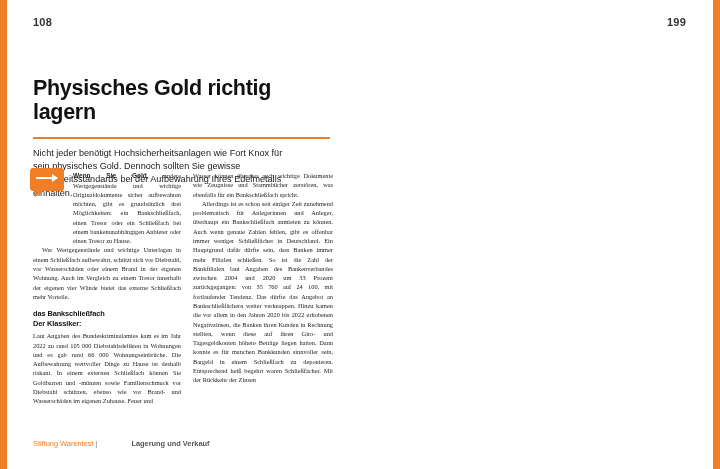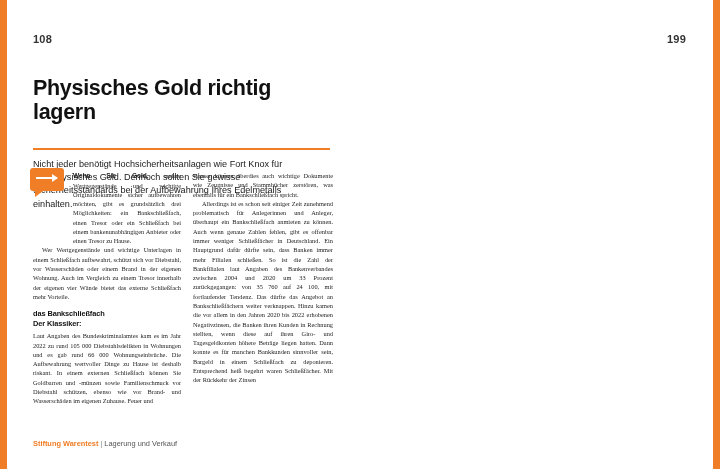--- a/index.html
+++ b/index.html
@@ -15,33 +15,33 @@
   .page{position:relative;height:469px;background:#fff;box-sizing:border-box;}
   .page-left{width:360px;}
   .page-right{width:360px;}
 
   
   .edge-bar{position:absolute;top:0;width:7px;height:469px;background:#F07E26;}
   .edge-left{left:0;}
   .edge-right{right:0;}
 
   .folio{
-    position:absolute;top:33px;
+    position:absolute;top:16px;
     font-family:"Liberation Sans", sans-serif;
     font-size:11px;font-weight:700;color:#333;letter-spacing:.2px;
   }
   .folio-left{left:33px;}
   .folio-right{right:34px;}
 
   
   .headline-wrap{position:absolute;left:33px;top:76px;width:300px;}
   .headline{
     font-family:"Liberation Sans", sans-serif;
     font-size:21.5px;font-weight:700;line-height:1.12;
-    color:#111;margin:0 0 24px 0;letter-spacing:-0.3px;
+    color:#111;margin:0 0 13px 0;letter-spacing:-0.3px;
   }
   .headline-rule{height:1.6px;background:#F07E26;width:297px;margin-bottom:8px;}
   .standfirst{
     font-family:"Liberation Sans", sans-serif;
     font-size:9.1px;line-height:1.47;color:#1a1a1a;font-weight:400;margin:0;
     width:268px;
   }
 
   
   .col{
@@ -95,23 +95,23 @@
     border-top:4.5px solid transparent;
     border-bottom:4.5px solid transparent;
   }
 
   
   .footer{
     position:absolute;left:33px;bottom:22px;
     font-family:"Liberation Sans", sans-serif;
     font-size:7.4px;line-height:1;
   }
-  .footer .brand{color:#F07E26;font-weight:700;}
+  .footer .brand{color:#F07E26;font-weight:400;}
   .footer .sep{color:#8a8a8a;font-weight:400;margin:0 2px;}
-  .footer .section{color:#555;font-weight:400;}
+  .footer .section{color:#555;font-weight:700;margin-left:32px;}
 </style>
 </head>
 <body>
 
 <div class="spread">
 
   <div class="page page-left">
 
     <div class="edge-bar edge-left"></div>
 

